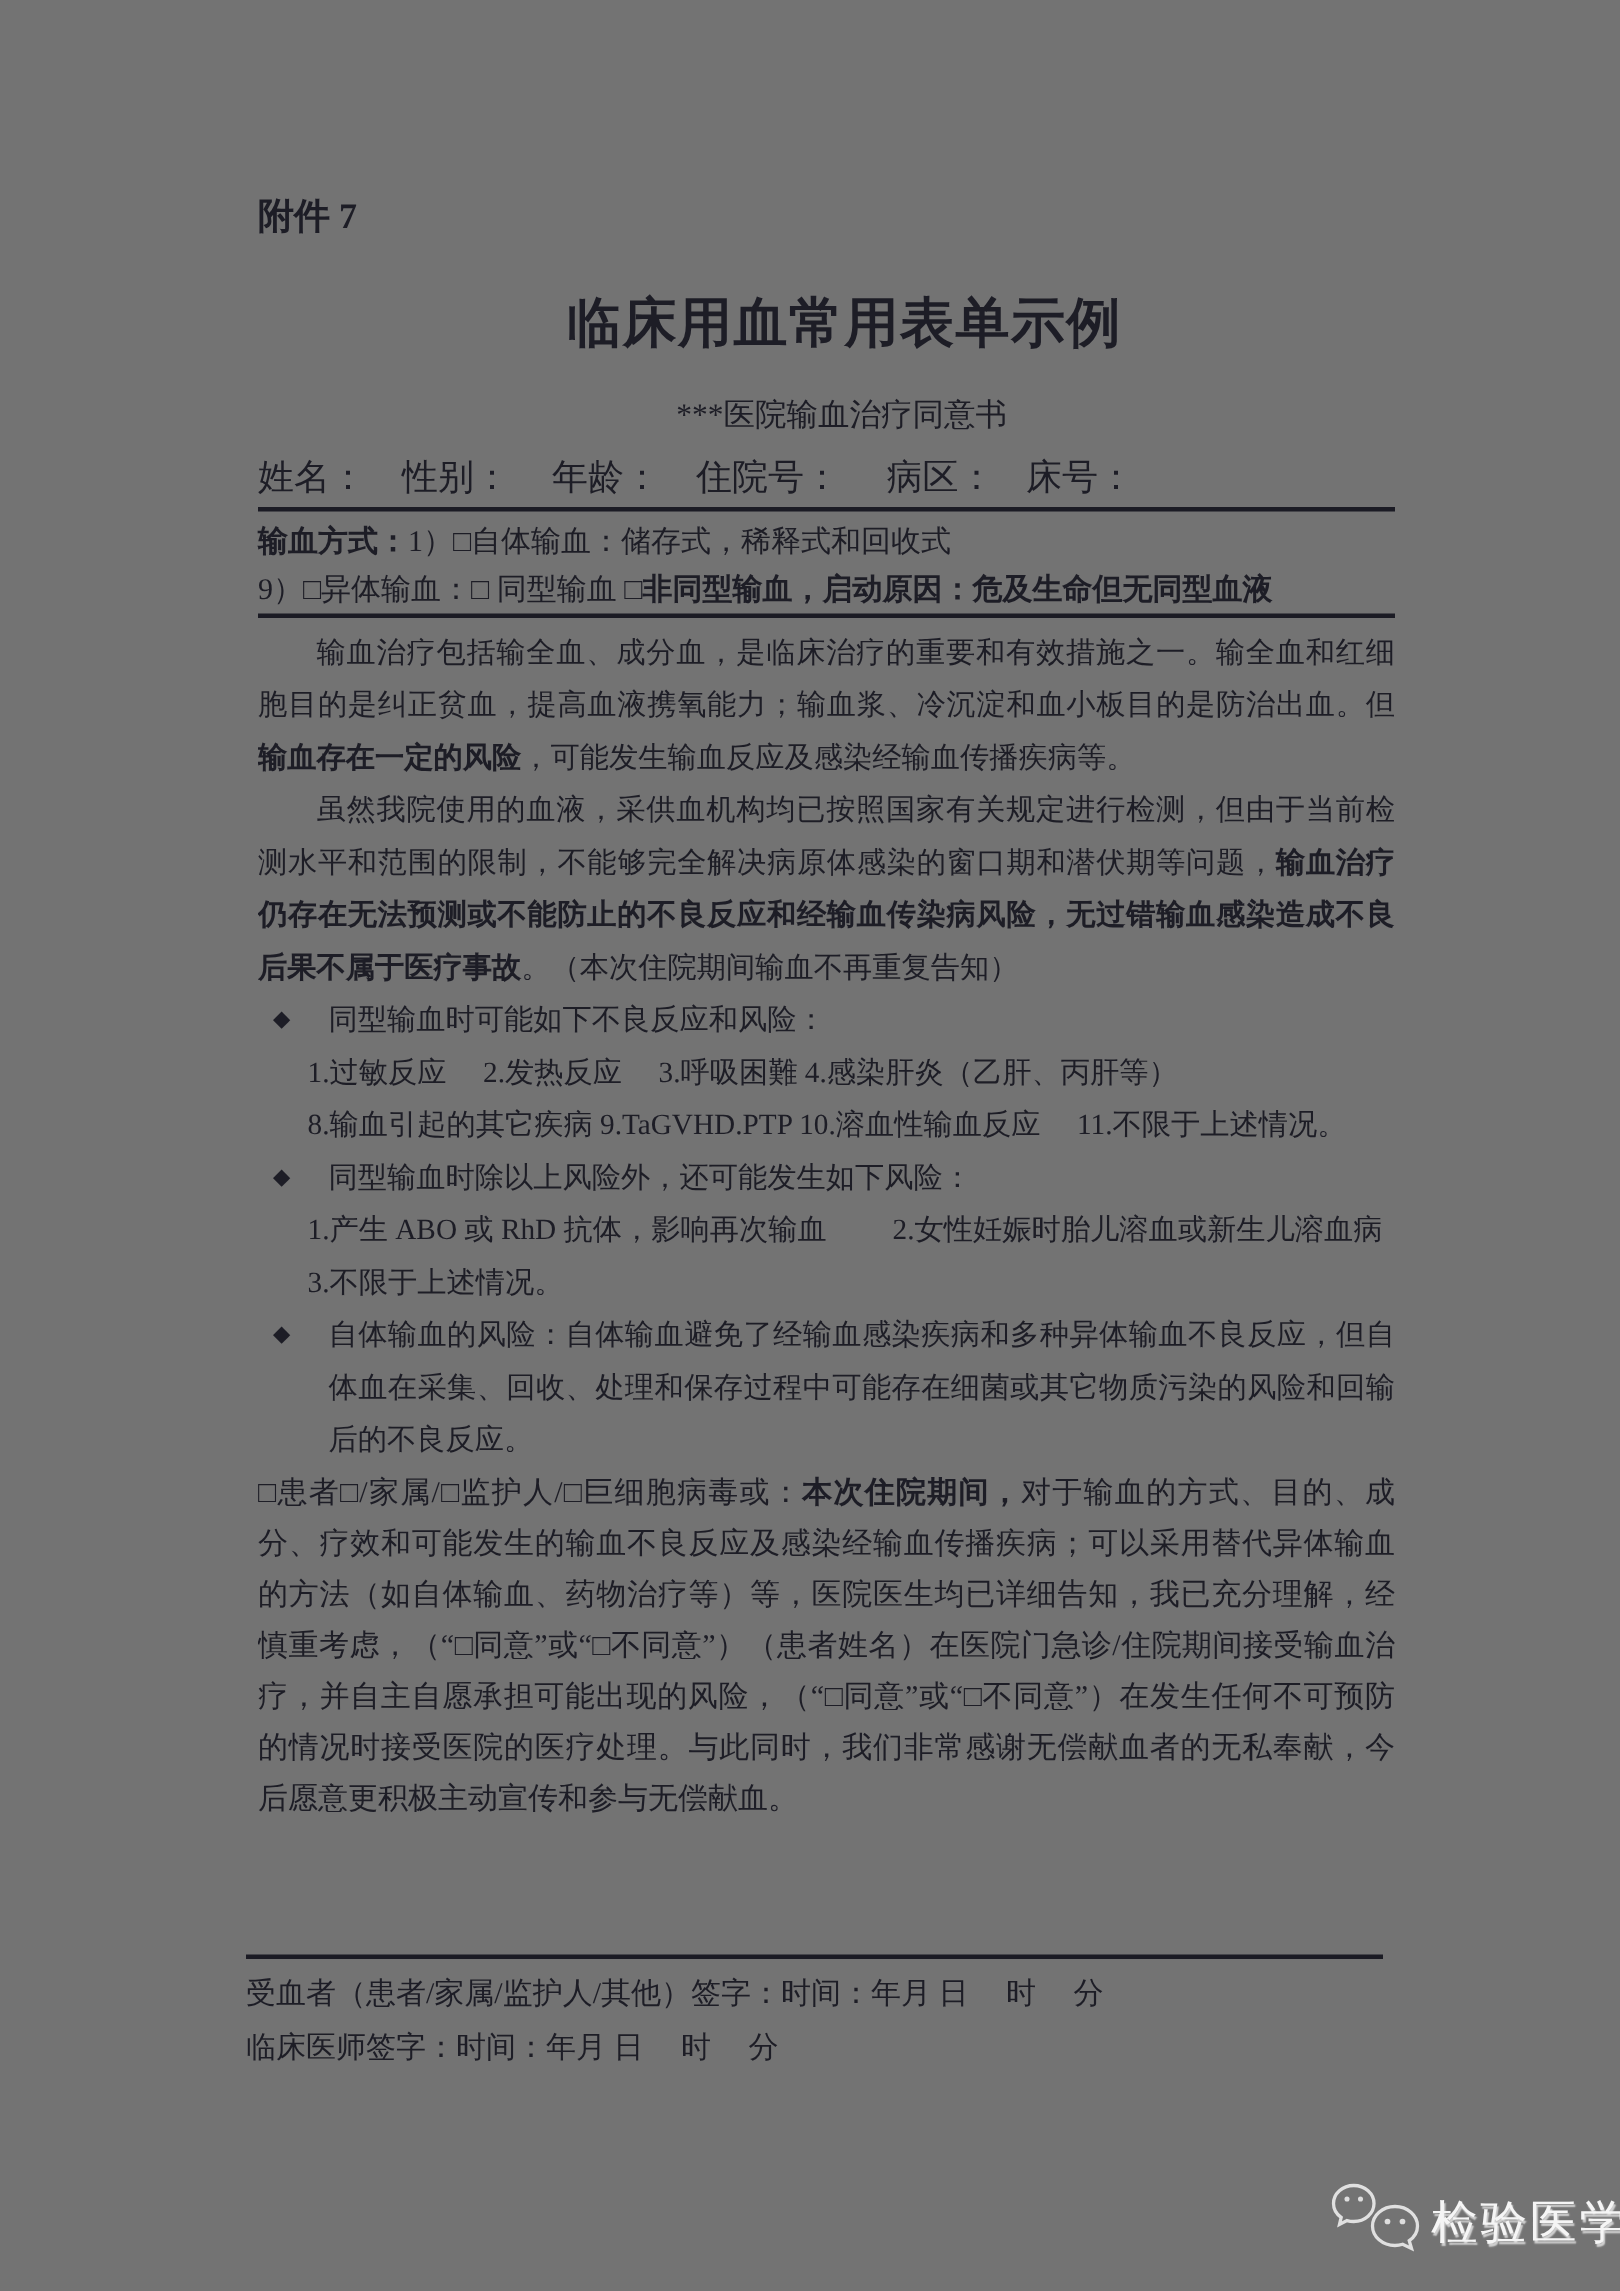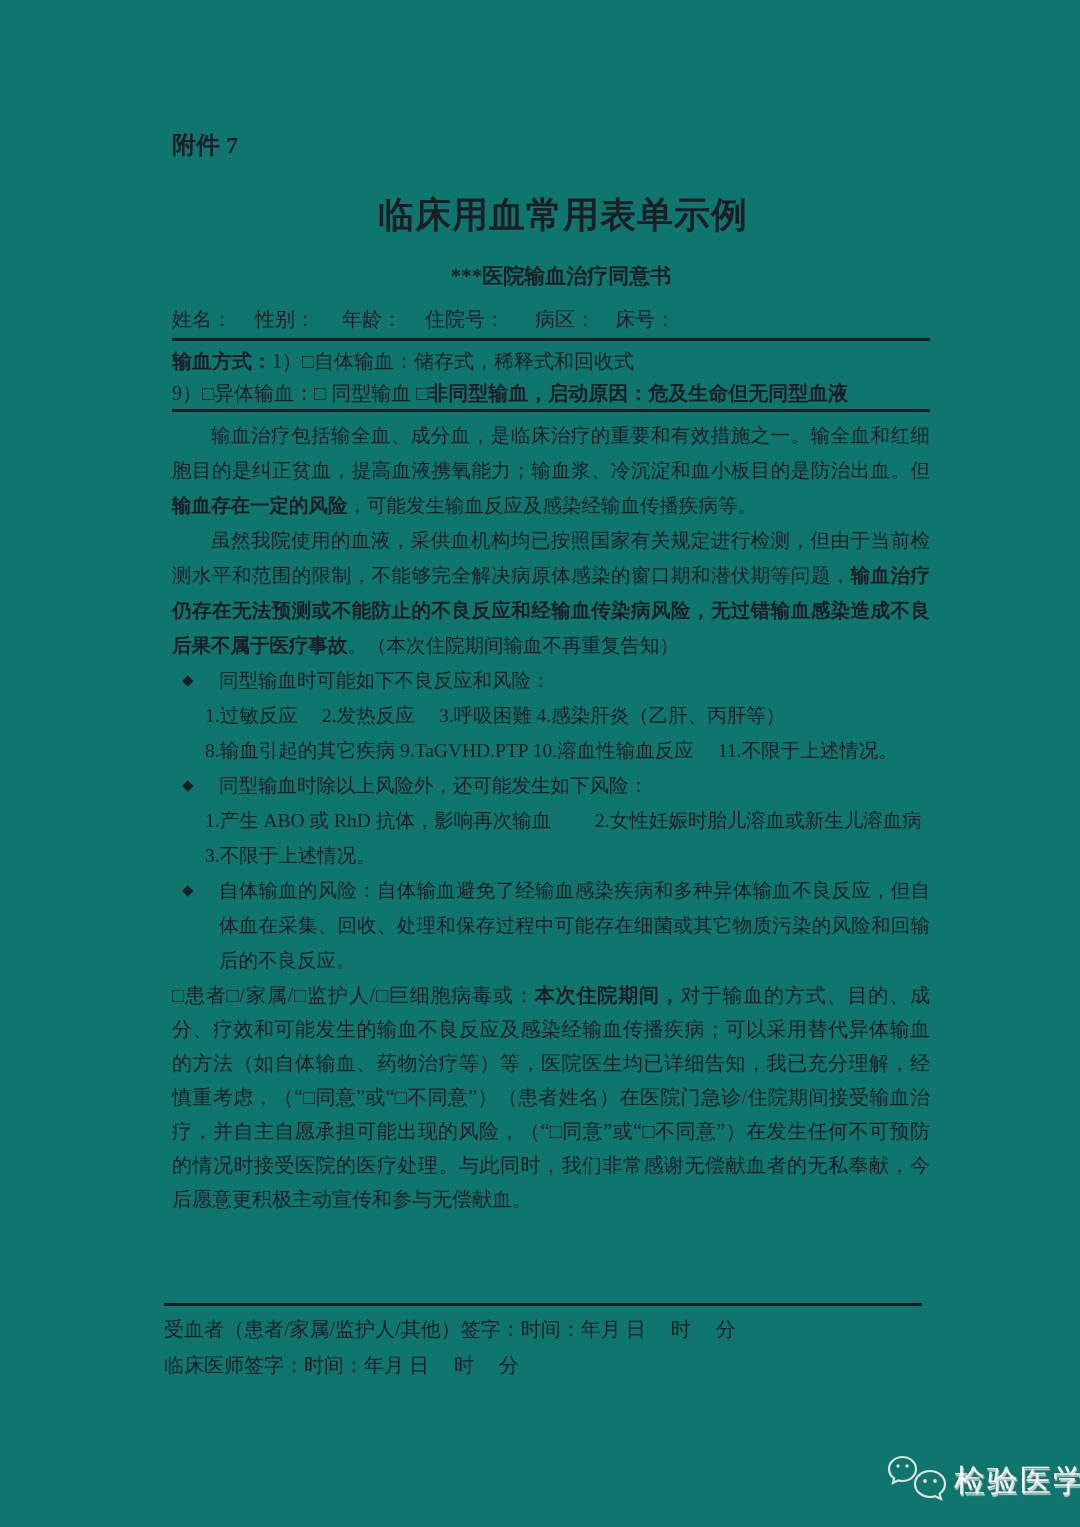--- a/index.html
+++ b/index.html
@@ -1,28 +1,28 @@
 <!DOCTYPE html>
 <html><head>
 <meta charset="utf-8">
 <style>
   html,body { margin:0; padding:0; background:#ffffff; }
   .page {
     position:relative; width:1080px; height:1527px;
-    background:#0f766e; overflow:hidden;
+    background:#737373; overflow:hidden;
     font-family:"Liberation Serif","DejaVu Serif",serif;
     color:#1d1d26;
   }
   .content { position:absolute; left:172px; top:0; width:758px; }
 
   .attachment { margin-top:130px; font-size:24px; font-weight:bold; line-height:30px; }
   .main-title { margin-top:38px; text-align:center; text-indent:24px; font-size:36px; font-weight:bold; line-height:34px; letter-spacing:1px; }
-  .form-title { margin-top:30px; text-align:center; text-indent:20px; font-size:21px; font-weight:bold; line-height:28px; }
+  .form-title { margin-top:30px; text-align:center; text-indent:20px; font-size:21px; font-weight:normal; line-height:28px; }
 
-  .fields-row1 { margin-top:14px; font-size:20px; line-height:30px; white-space:nowrap; }
+  .fields-row1 { margin-top:14px; font-size:24px; line-height:30px; white-space:nowrap; }
   .fields-row1 .f0 { margin-right:18px; }
   .fields-row1 .f1 { margin-right:22px; }
   .fields-row1 .f2 { margin-right:18px; }
   .fields-row1 .f3 { margin-right:25px; }
   .fields-row1 .f4 { margin-right:15px; }
   .fields-row2 { margin-top:4px; font-size:20px; line-height:28px; }
   .fields-row2 .treat { margin-left:247px; }
 
   .rule { border:0; border-top:3px solid #1b1b24; margin:4px 0 0 0; }
   .rule2 { border:0; border-top:3.5px solid #1b1b24; margin:0; }

